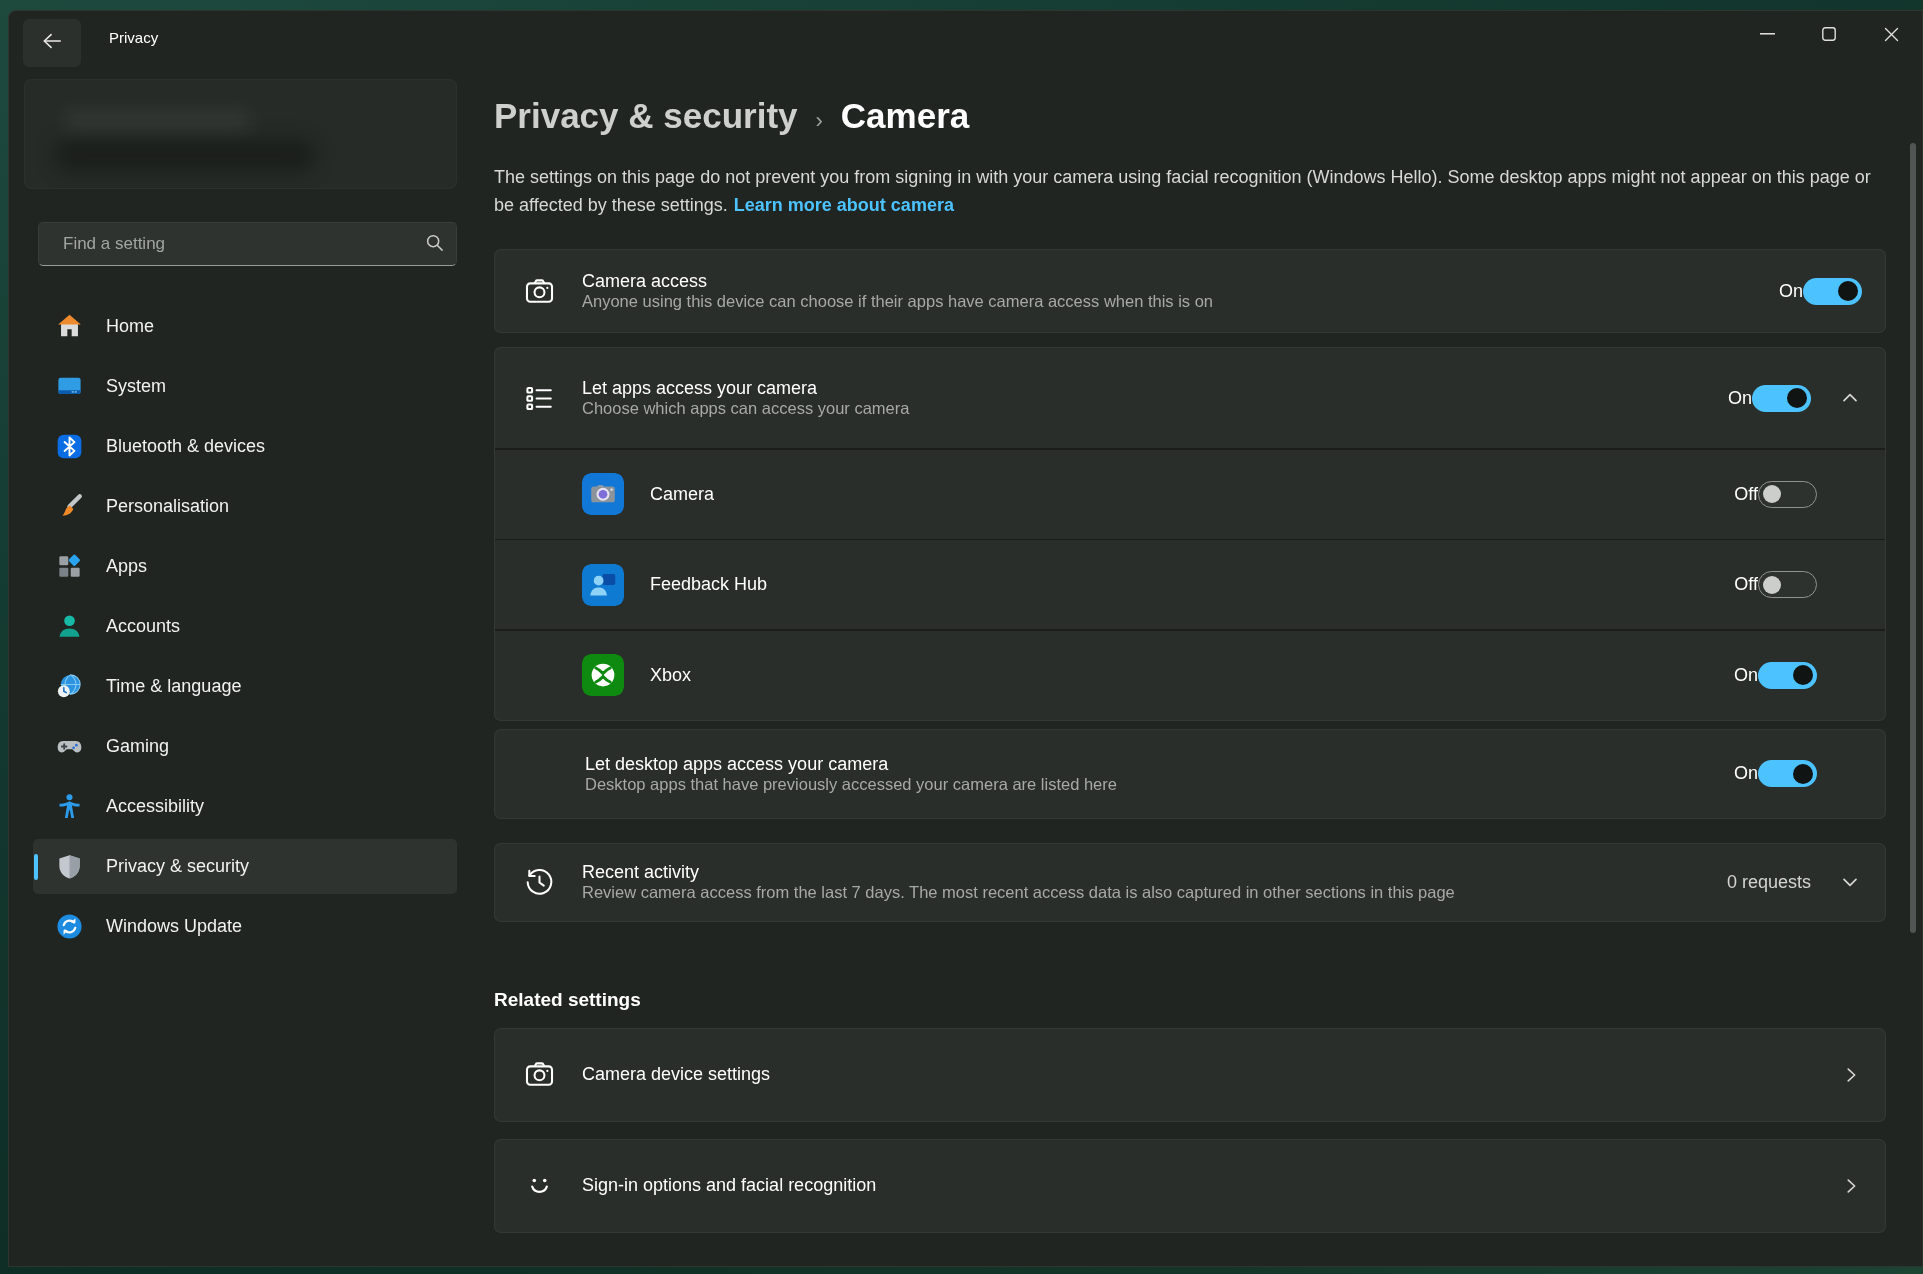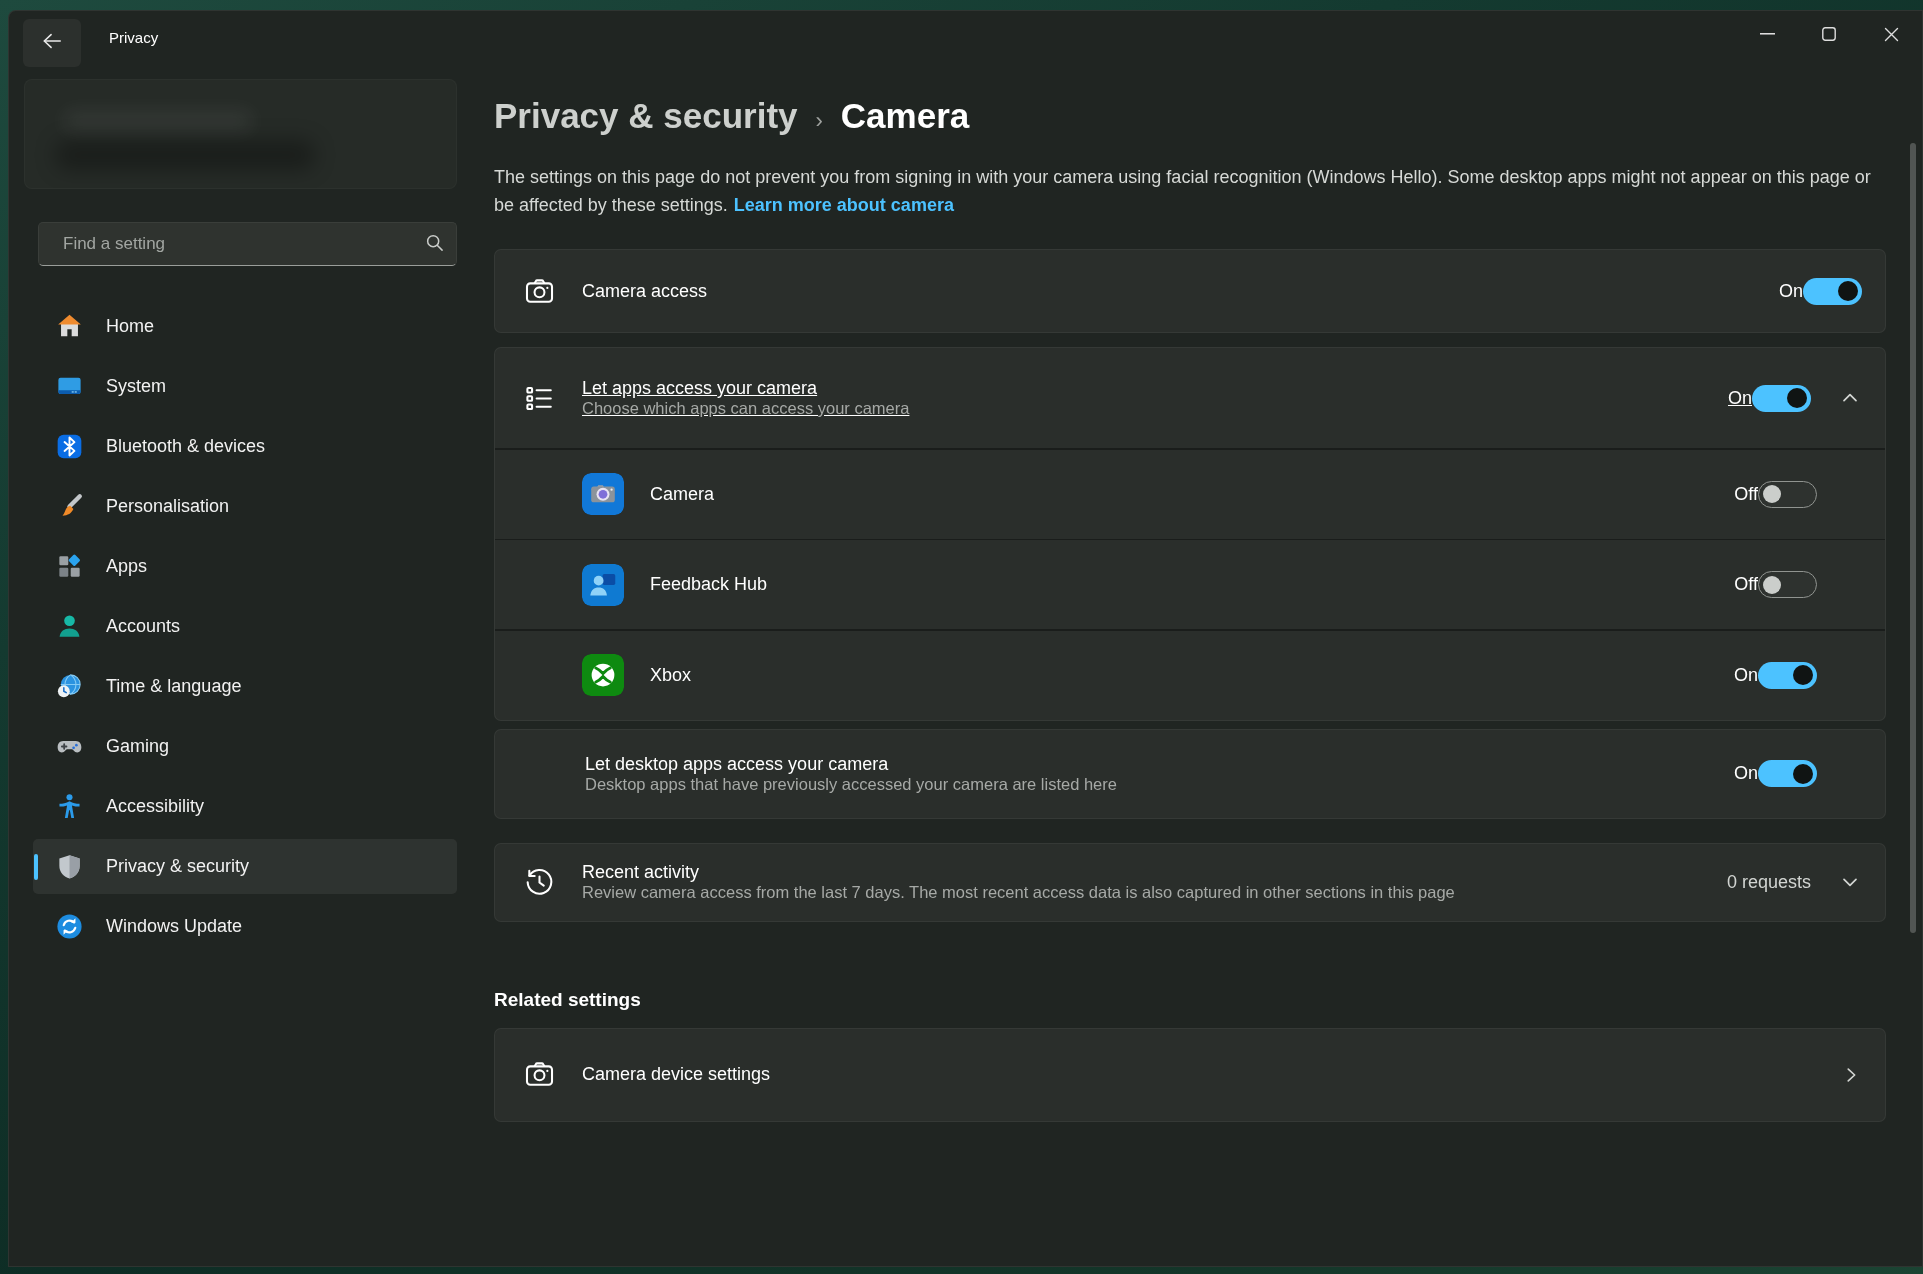--- a/index.html
+++ b/index.html
@@ -67,21 +67,21 @@
   .toggle{width:59px;height:27px;border-radius:14px;position:relative;flex:0 0 59px;cursor:pointer;}
   .toggle.on{background:#4CC2FF;}
   .toggle.on .knob{position:absolute;right:4px;top:3.5px;width:20px;height:20px;border-radius:50%;background:#101413;}
   .toggle.off{border:1px solid #909490;background:rgba(255,255,255,.02);}
   .toggle.off .knob{position:absolute;left:4px;top:3.5px;width:18px;height:18px;border-radius:50%;background:#cbcecb;}
 
   .chev{margin-left:27px;display:flex;align-items:center;}
   .card-gap14{margin-top:14px;} .card-gap8{margin-top:8px;} .card-gap24{margin-top:24px;}
   .card1{margin-top:30px;height:84px;padding-right:23px;}
   .group{overflow:hidden;}
-  .group-header{height:100px;padding-right:23px;text-decoration:underline;}
+  .group-header{height:100px;padding-right:23px;}
   .group-sep{height:1.5px;background:#1a1d1b;}
   .app-row{height:89px;padding-right:68px;}
   .app-icon{width:42px;height:42px;flex:0 0 42px;margin-left:87px;}
   .app-icon svg{width:42px;height:42px;display:block;border-radius:9px;}
   .app-name{margin-left:26px;font-size:18px;color:#fff;}
   .desktop-row{height:90px;padding-right:68px;}
   .desktop-row .texts{margin-left:90px;}
   .recent-row{height:79px;padding-right:23px;}
   .recent-val{font-size:18px;color:#d2d5d2;}
   .section-heading{margin-top:67px;font-size:19px;font-weight:600;color:#fff;}
@@ -289,20 +289,21 @@
         <span class="lead-icon">
           <svg viewBox="0 0 24 24" fill="none" stroke="#fff" stroke-width="1.5">
               <path d="M8.4 6.1l.9-1.6c.2-.4.6-.6 1-.6h3.4c.4 0 .8.2 1 .6l.9 1.6" stroke-linejoin="round"></path>
               <rect x="2.9" y="6.1" width="18.2" height="13.4" rx="2.4"></rect>
               <circle cx="12" cy="12.6" r="3.6"></circle>
               <circle cx="17.7" cy="9.4" r=".8" fill="#fff" stroke="none"></circle>
             </svg>
         </span>
         <div class="texts">
           <span class="t-title">Camera access</span>
+          <span class="t-desc">Anyone using this device can choose if their apps have camera access when this is on</span>
         </div>
         <div class="spacer"></div>
         <span class="state">On</span>
         <div class="toggle on">
             <div class="knob"></div>
           </div>
       </div>
 
       <div class="card group card-gap14">
         <div class="row group-header">
@@ -437,18 +438,36 @@
           <span class="t-title">Camera device settings</span>
         </div>
         <div class="spacer"></div>
         <span class="chev">
           <svg width="22" height="22" viewBox="0 0 24 24" fill="none" stroke="#d2d5d2" stroke-width="1.8" stroke-linecap="round" stroke-linejoin="round">
               <path d="M9 5.5l7 6.5-7 6.5"></path>
             </svg>
         </span>
       </div>
 
+      <div class="card related-card row card-gap24">
+        <span class="lead-icon">
+          <svg viewBox="0 0 24 24" fill="none">
+              <circle cx="8.2" cy="8.4" r="1.3" fill="#fff"></circle>
+              <circle cx="15.8" cy="8.4" r="1.3" fill="#fff"></circle>
+              <path d="M6.7 12.8a5.6 5.6 0 0 0 10.6 0" stroke="#fff" stroke-width="1.6" stroke-linecap="round"></path>
+            </svg>
+        </span>
+        <div class="texts">
+          <span class="t-title">Sign-in options and facial recognition</span>
+        </div>
+        <div class="spacer"></div>
+        <span class="chev">
+          <svg width="22" height="22" viewBox="0 0 24 24" fill="none" stroke="#d2d5d2" stroke-width="1.8" stroke-linecap="round" stroke-linejoin="round">
+              <path d="M9 5.5l7 6.5-7 6.5"></path>
+            </svg>
+        </span>
+      </div>
 
     </div>
   </div>
 
   <div class="scroll-thumb"></div>
 </div>
 
 </body></html>

